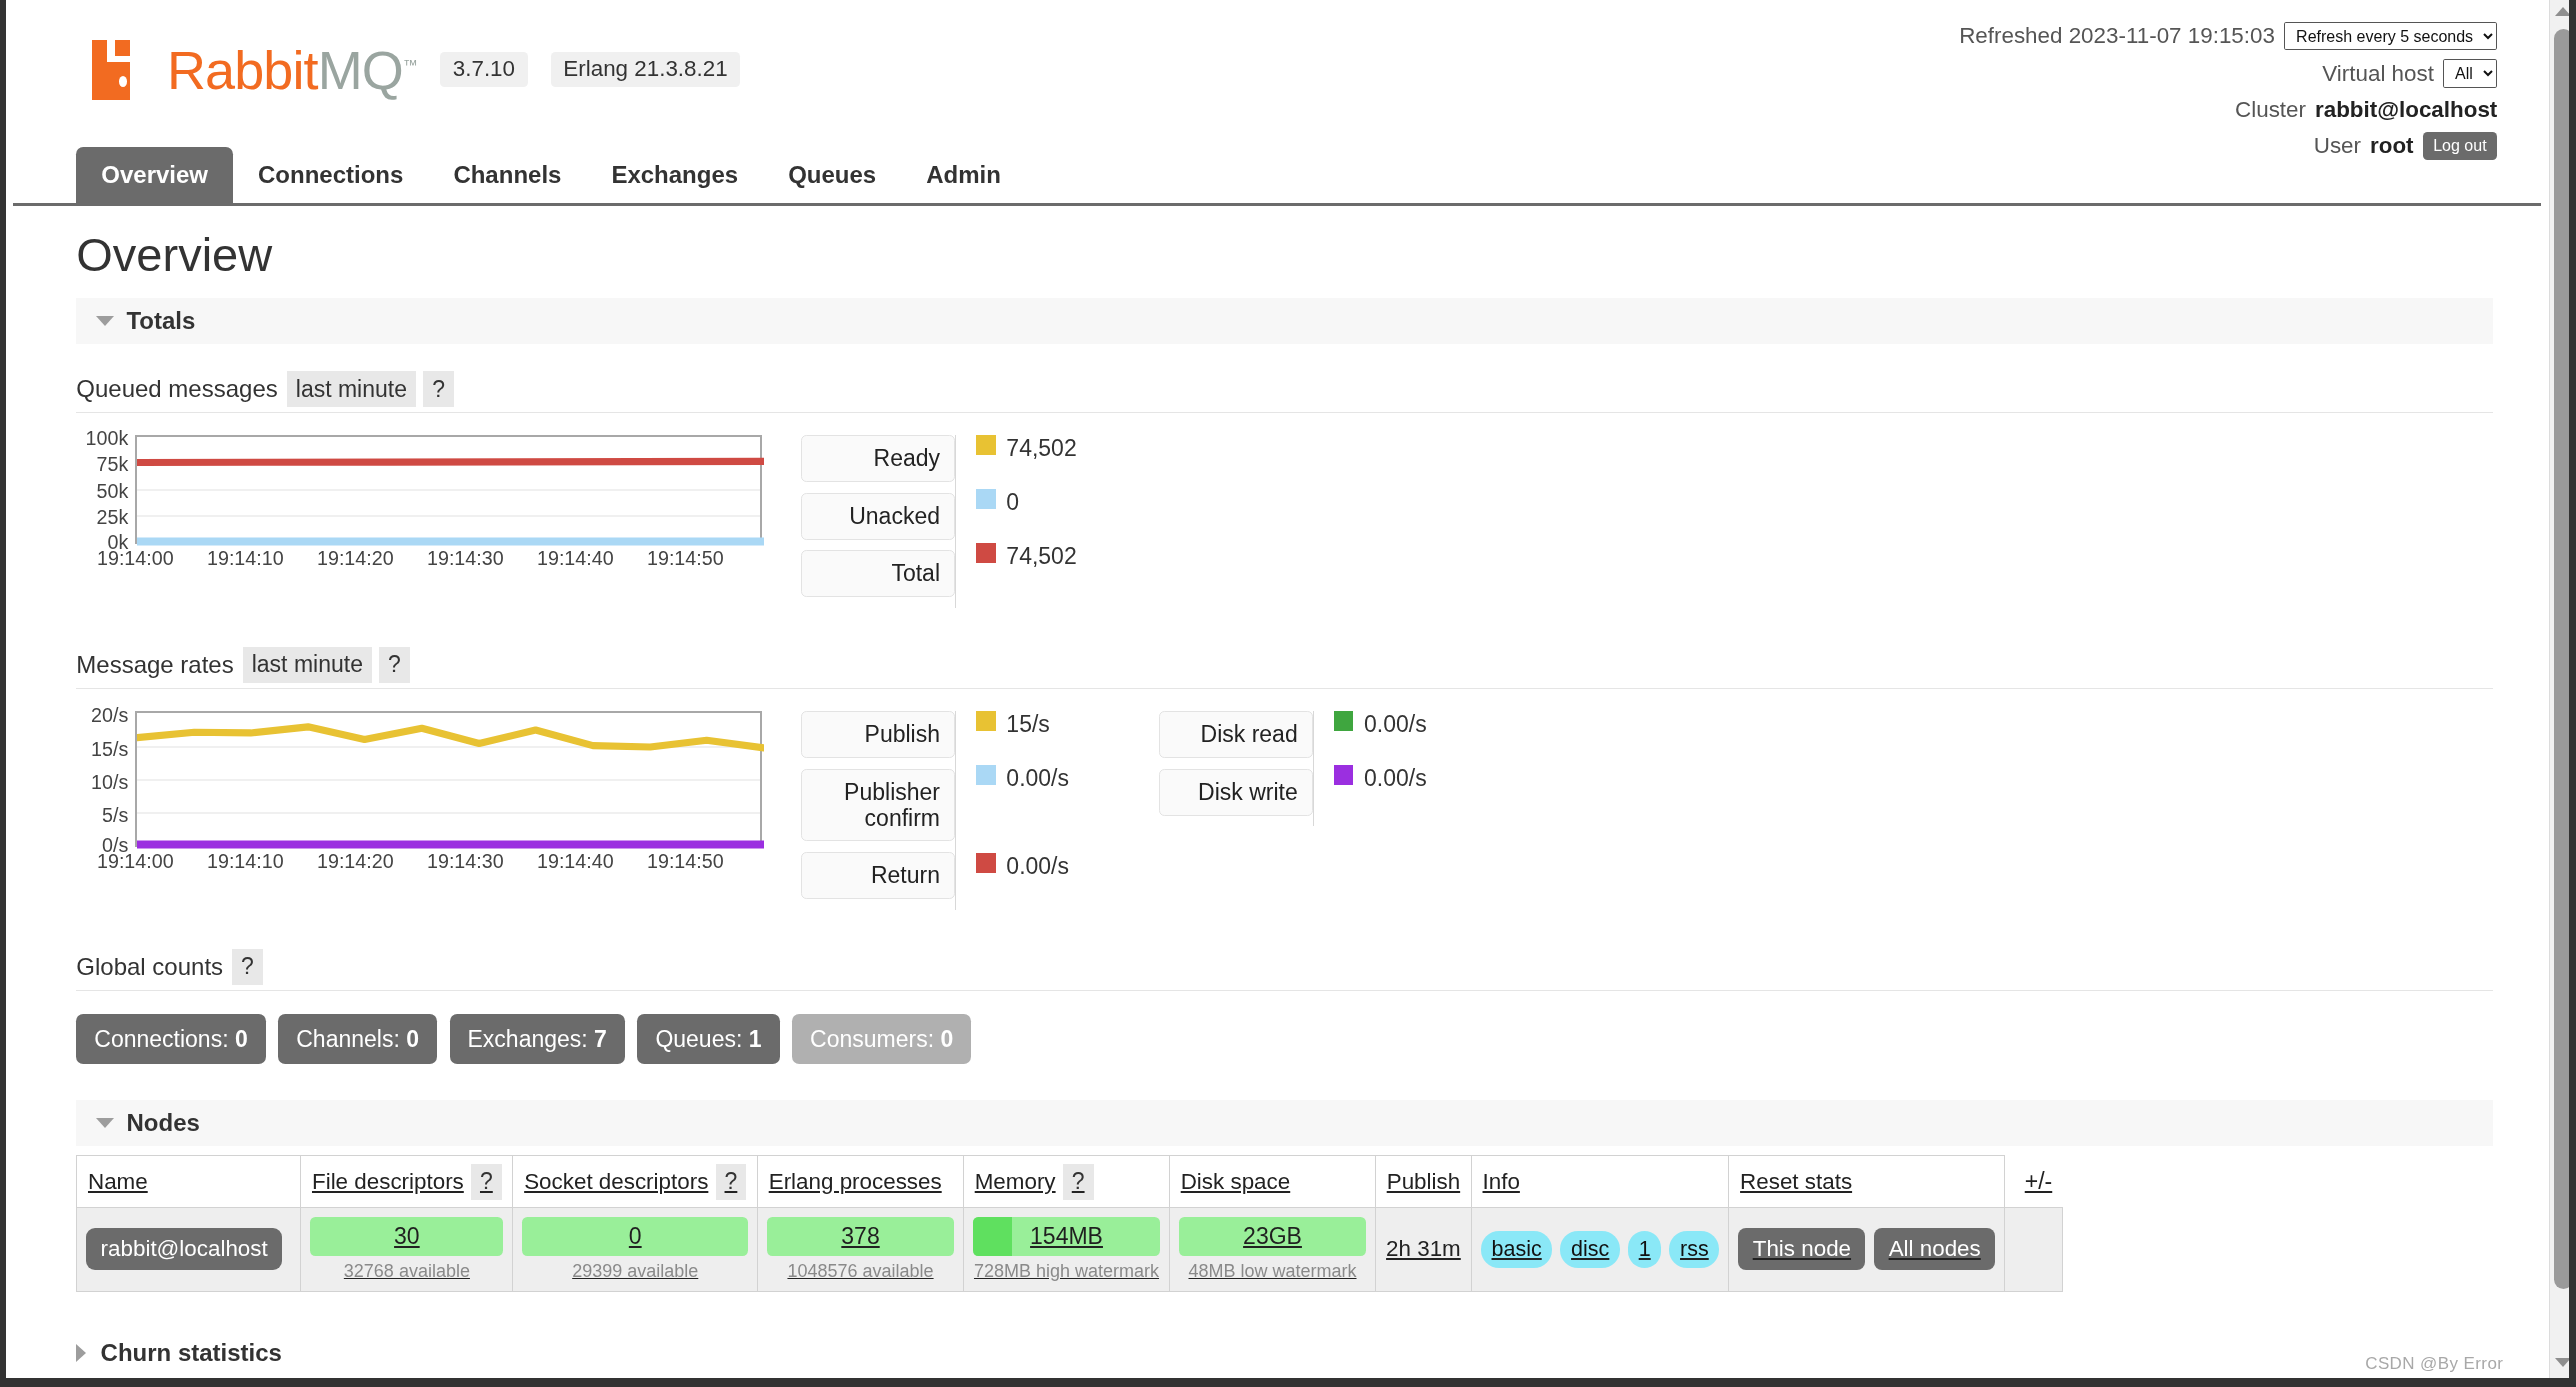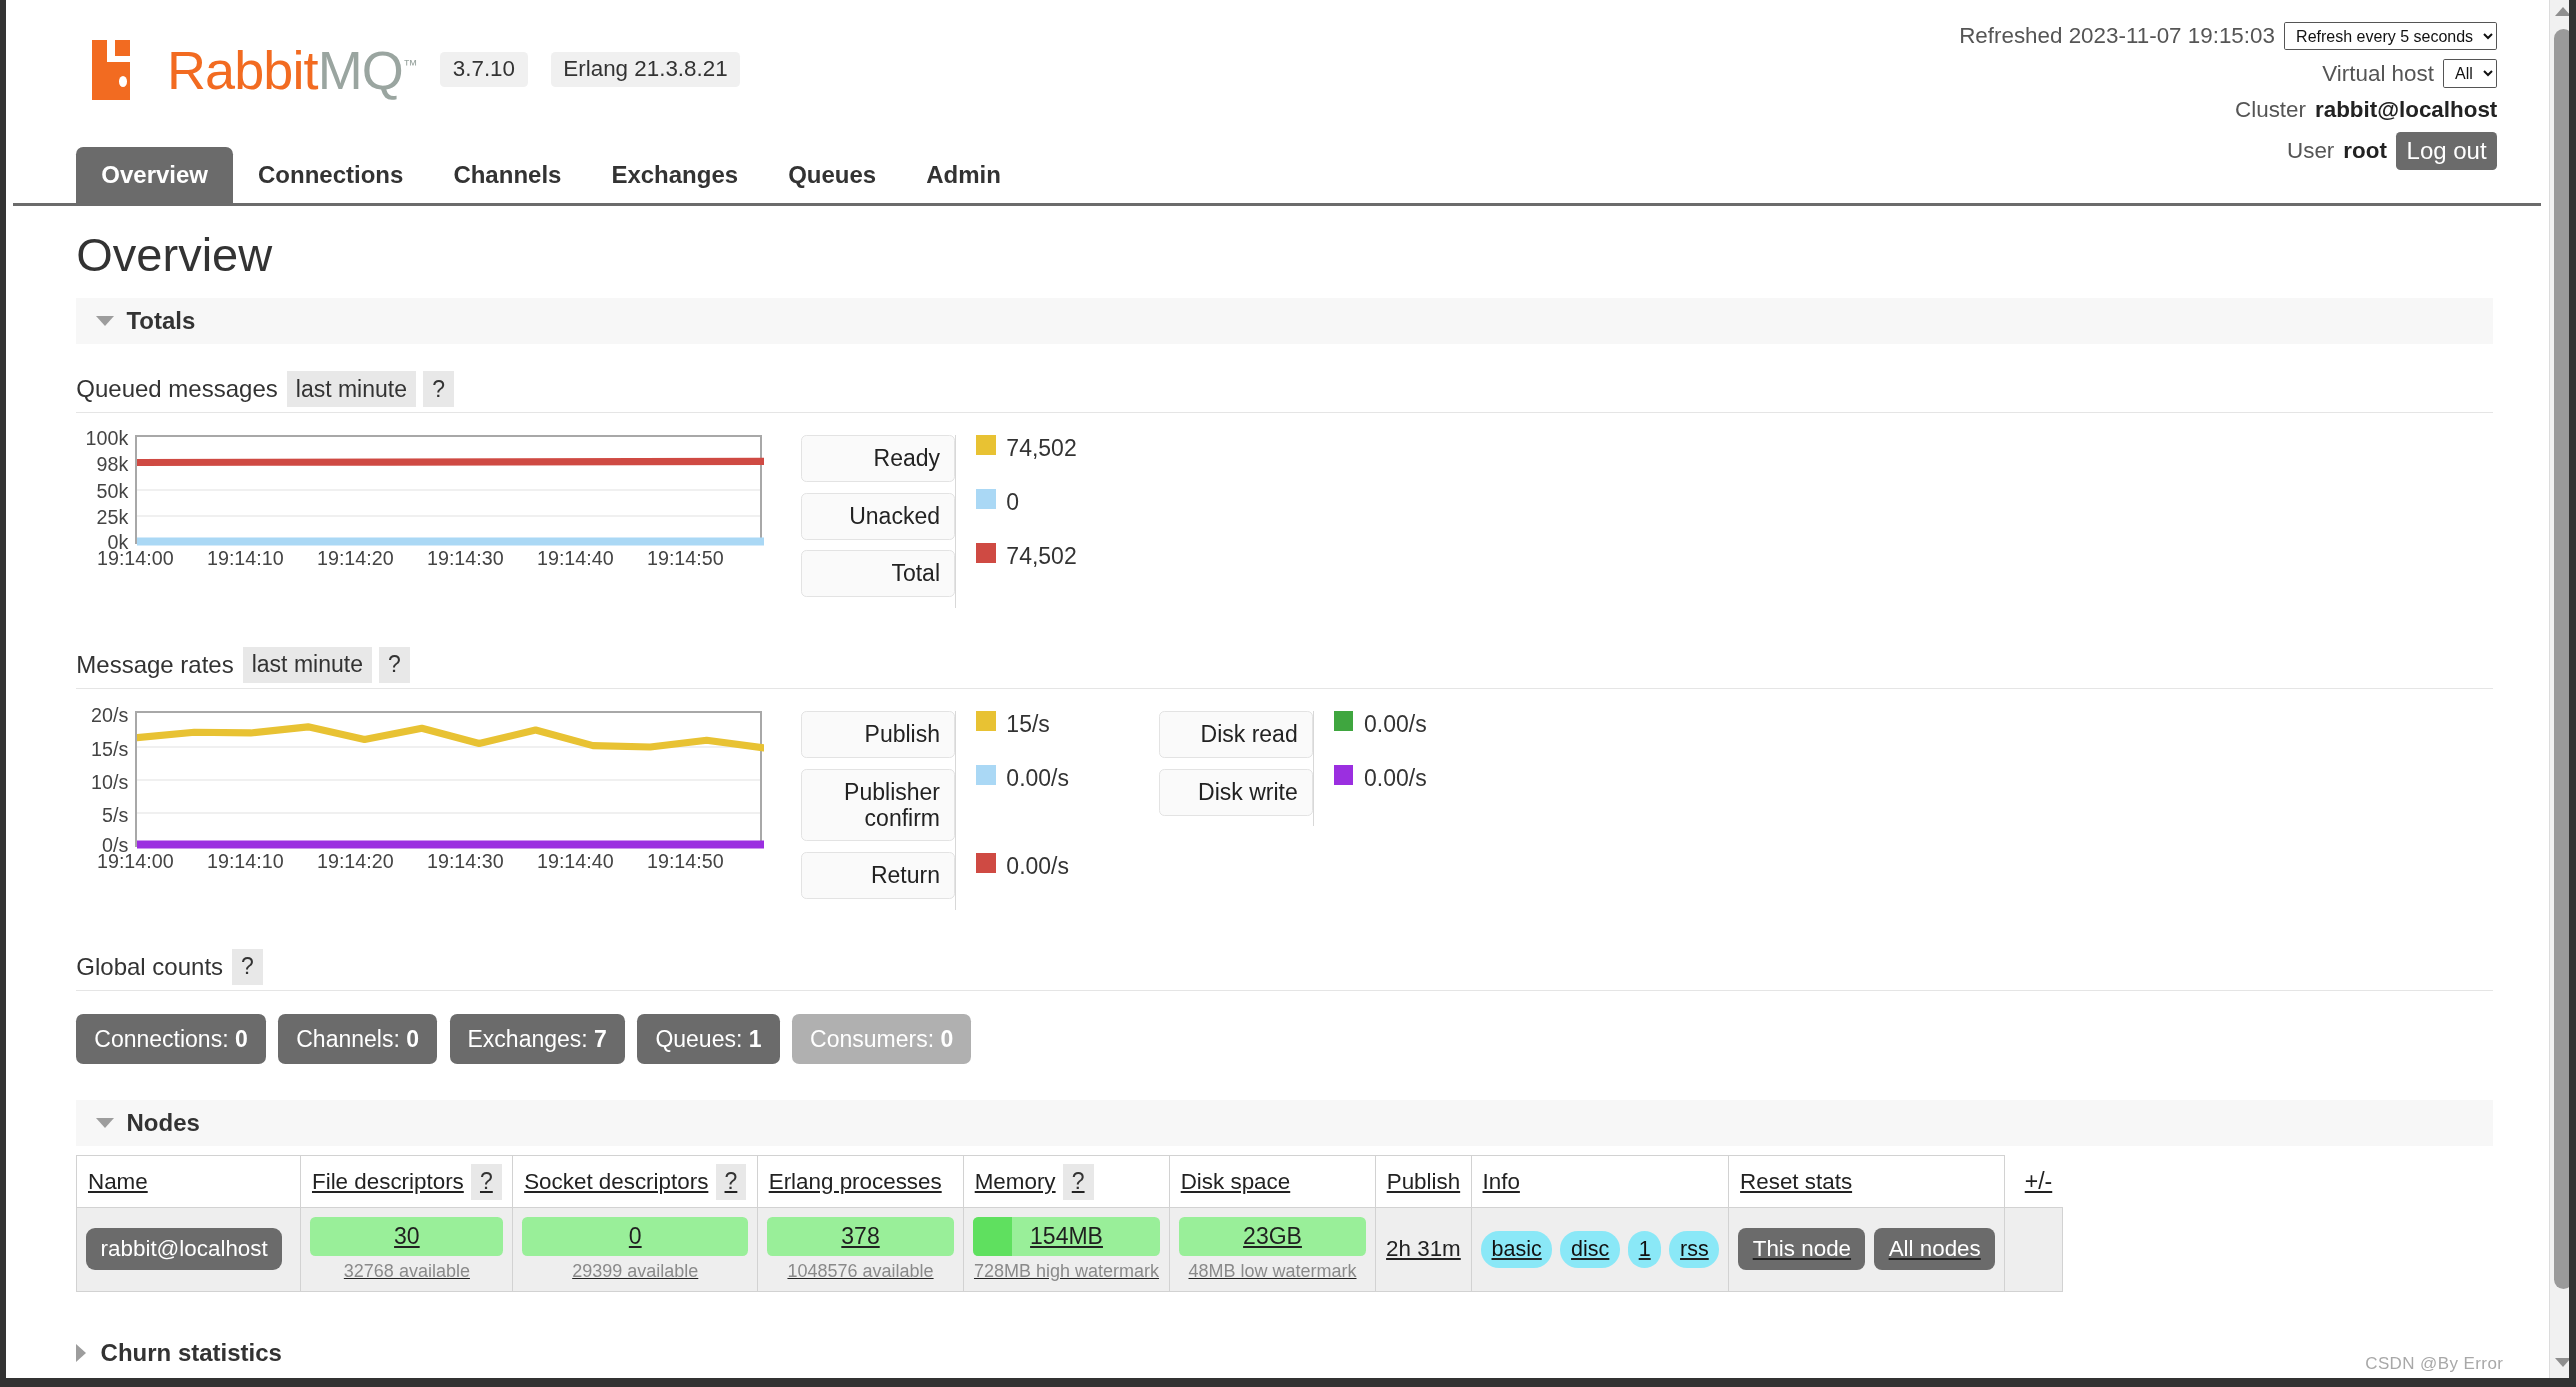--- a/index.html
+++ b/index.html
@@ -89,21 +89,21 @@
   .hr-row { display: flex; align-items: center; justify-content: flex-end; gap: 9px; margin-bottom: 9px; }
   .hr-label { color: #555; font-size: 22.4px; }
   .hr-strong { font-weight: bold; color: #222; font-size: 22.4px; }
   select.hr-select {
     font-family: "Liberation Sans", sans-serif;
     font-size: 16px; padding: 3.6px 7.2px; border: 0.9px solid #555;
     background: #fff; color: #111; border-radius: 1.8px;
   }
   .logout-btn {
     background: #6b6b6b; color: #fff; border: none; border-radius: 4.5px;
-    font-size: 24px; padding: 5.4px 10.7px; font-family: "Liberation Sans", sans-serif;
+    font-size: 16px; padding: 5.4px 10.7px; font-family: "Liberation Sans", sans-serif;
     cursor: pointer;
   }
 
   
   .tabs {
     position: absolute; left: 70px; top: 139px;
     display: flex; align-items: flex-end;
   }
   .tab {
     font-size: 24px; font-weight: bold; color: #333;
@@ -329,21 +329,21 @@
       <span class="chip">last minute</span>
       <span class="chip q">?</span>
     </div>
 
     <div class="chart-row">
       <div class="chart-box" style="width:689px;">
         <div style="display:flex;">
           <div style="position:relative;width:59px;height:109px;">
             <div class="ylabels" style="height:109px;">
               <div class="ylabel" style="top:3.6px;">100k</div>
-              <div class="ylabel" style="top:29.5px;">98k</div>
+              <div class="ylabel" style="top:29.5px;">75k</div>
               <div class="ylabel" style="top:56px;">50k</div>
               <div class="ylabel" style="top:82px;">25k</div>
               <div class="ylabel" style="top:107px;">0k</div>
             </div>
           </div>
           <div class="chart-plot" style="width:627px;height:109px;">
             <div class="gridline" style="top:26px;"></div>
             <div class="gridline" style="top:52px;"></div>
             <div class="gridline" style="top:78px;"></div>
             <svg class="series" width="627" height="109" viewBox="0 0 700 122" preserveAspectRatio="none">

